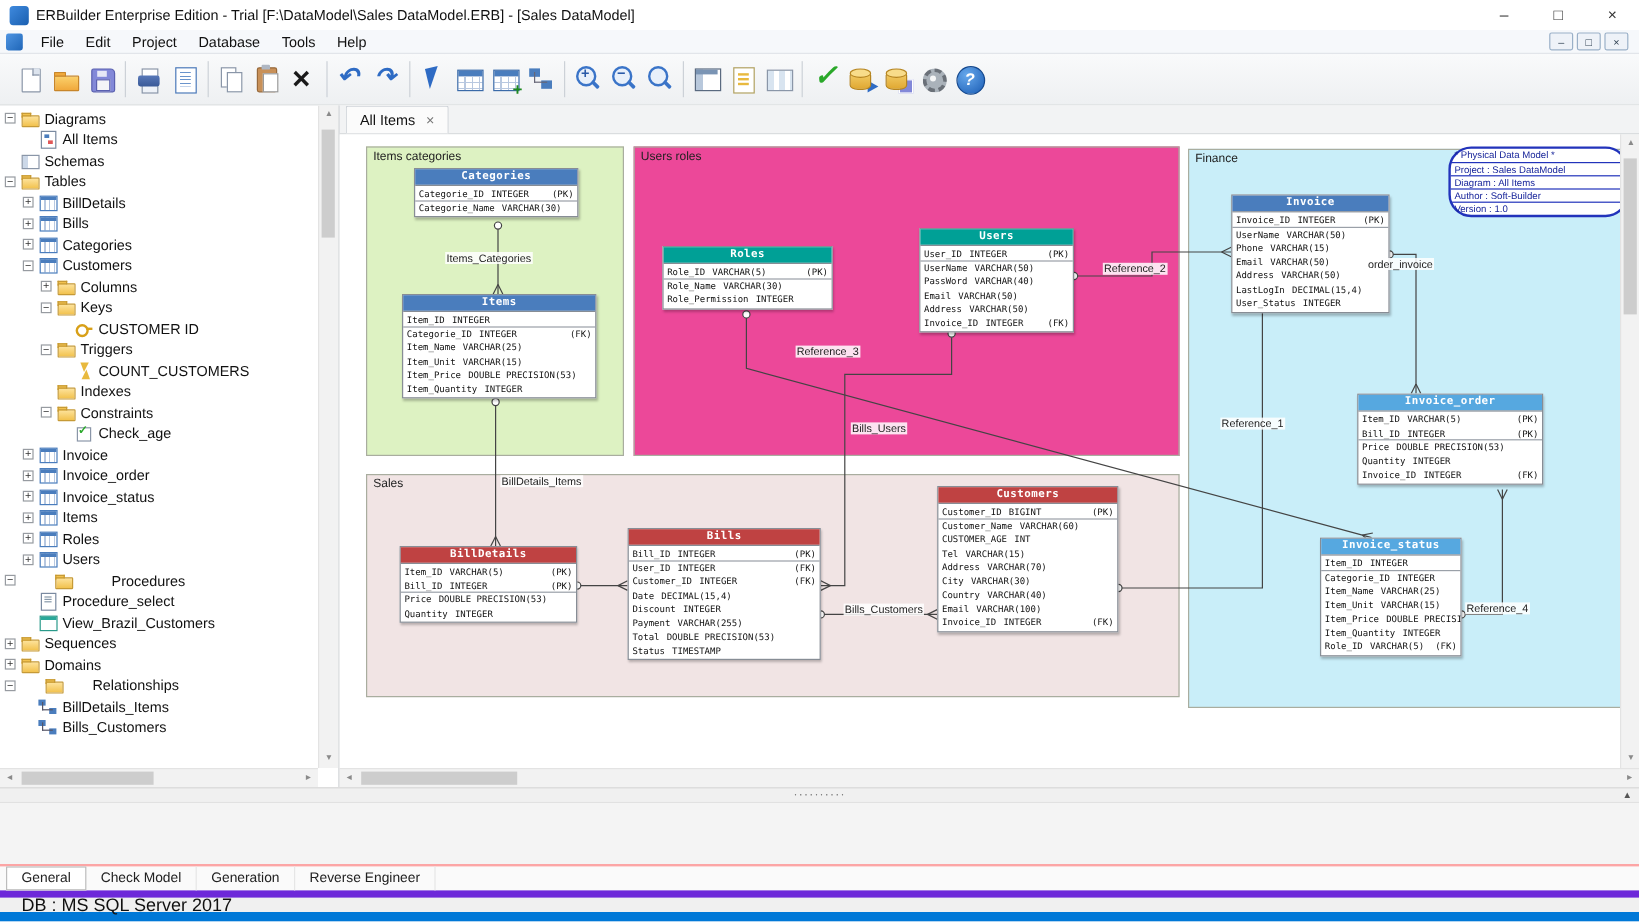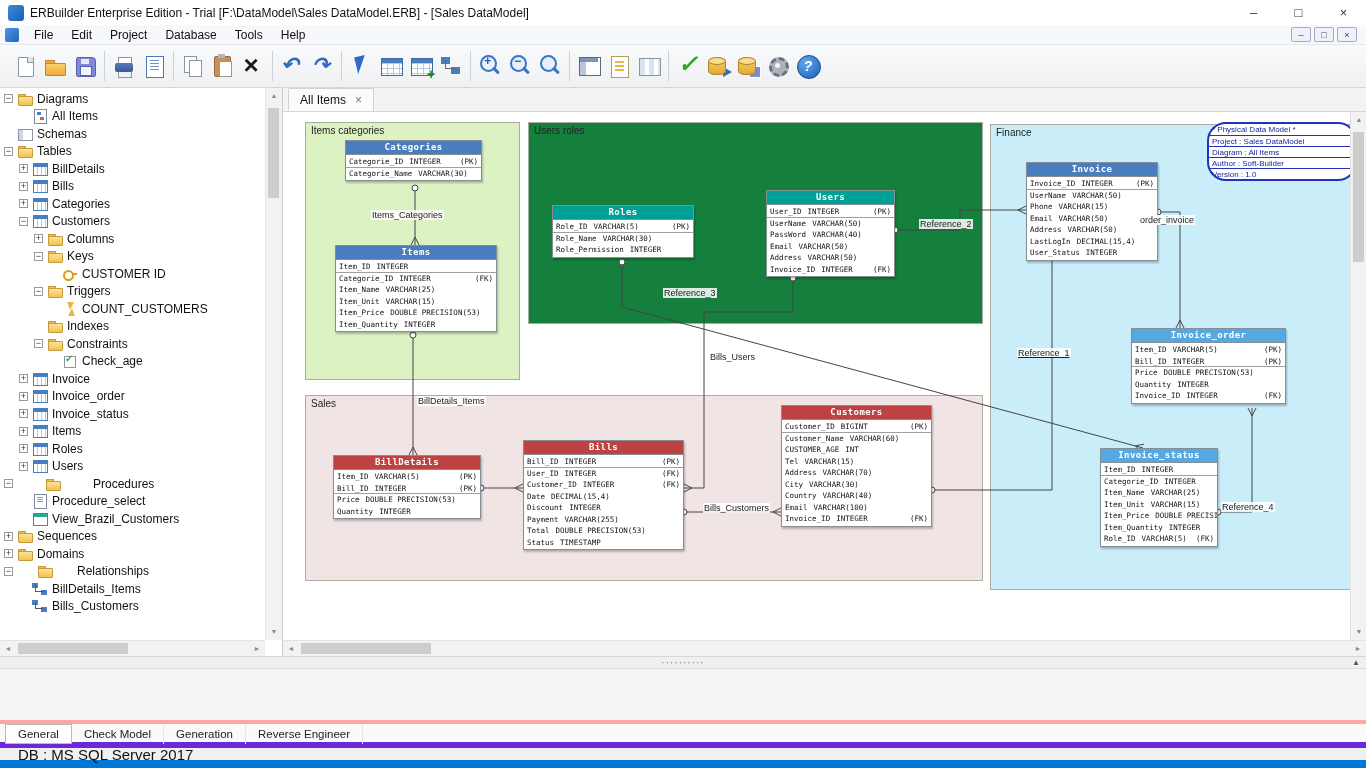--- a/index.html
+++ b/index.html
@@ -132,21 +132,21 @@
 .drow.divider{border-bottom:1px solid #9aa0a8}
 .rel-label{position:absolute;font-size:9px;background:rgba(255,255,255,.85);padding:0 1px;color:#222;z-index:4;white-space:nowrap}
 .infobox{position:absolute;border:2px solid #2233bb;background:#fff;font-size:8px;color:#18259a;z-index:3}
 .iline{padding:0 3px;height:11px;line-height:11px;border-top:1px solid #2233bb;white-space:nowrap;overflow:hidden}
 .iline:first-child{border-top:none}
 
 
 .splitter{height:12px;background:#f0f0f0;border-top:1px solid #d8d8d8;display:flex;align-items:center;justify-content:center;color:#777;font-size:10px;letter-spacing:1px;position:relative}
 .collapse{position:absolute;right:5px;top:1px;font-size:8px;color:#555}
 .output{height:52px;background:#f4f4f4;border-top:1px solid #ddd}
-.btabs{height:22px;background:#fafafa;border-top:4px solid #fca5a5;display:flex;padding-left:5px}
+.btabs{height:22px;background:#fafafa;border-top:2px solid #fca5a5;display:flex;align-items:center;padding-left:5px}
 .btab{padding:0 12px;height:20px;display:flex;align-items:center;font-size:11.5px;color:#222;border-right:1px solid #e6e6e6}
 .btab.active{background:#fff;border:1px solid #bcbcbc}
 .statusbar{height:18px;background:#f0f0f0;border-top:6px solid #6d28d9;display:flex;align-items:center;padding-left:18px;font-size:15px}
 .bluebar{height:8px;background:#0078d7}
 </style>
 </head>
 <body>
 
 <div class="titlebar">
   <span class="appicon"></span>
@@ -397,21 +397,21 @@
       <div class="dtab">
         <span>All Items</span>
         <span class="tclose">×</span>
       </div>
     </div>
     <div class="canvasrow">
       <div class="canvas" id="canvas">
           <div class="region" style="left: 22px; top: 10px; width: 215px; height: 258px; background: rgb(221, 242, 194);">
             <span class="region-label">Items categories</span>
           </div>
-          <div class="region" style="left: 245px; top: 10px; width: 455px; height: 202px; background: #15803d; text-align: center;">
+          <div class="region" style="left: 245px; top: 10px; width: 455px; height: 258px; background: #ec4899; text-align: center;">
             <span class="region-label">Users roles</span>
           </div>
           <div class="region" style="left: 707px; top: 12px; width: 382px; height: 466px; background: rgb(201, 238, 249);">
             <span class="region-label">Finance</span>
           </div>
           <div class="region" style="left: 22px; top: 283px; width: 678px; height: 186px; background: rgb(241, 228, 228);">
             <span class="region-label">Sales</span>
           </div>
           <svg width="1069" height="533" class="relsvg">
             <polyline points="132,76 132,133" fill="none" stroke="#444" stroke-width="1"></polyline>
@@ -453,21 +453,21 @@
             <polyline points="401,400 498,400" fill="none" stroke="#444" stroke-width="1"></polyline>
             <circle cx="401" cy="400" r="3" fill="#fff" stroke="#444"></circle>
             <line x1="490" y1="400" x2="498" y2="404" stroke="#444" stroke-width="1"></line>
             <line x1="490" y1="400" x2="498" y2="396" stroke="#444" stroke-width="1"></line>
           </svg>
           <div class="rel-label" style="left: 88px; top: 98px;">Items_Categories</div>
           <div class="rel-label" style="left: 380px; top: 176px;">Reference_3</div>
           <div class="rel-label" style="left: 426px; top: 240px;">Bills_Users</div>
           <div class="rel-label" style="left: 636px; top: 107px;">Reference_2</div>
           <div class="rel-label" style="left: 856px; top: 103px;">order_invoice</div>
-          <div class="rel-label" style="left: 734px; top: 236px; text-decoration: underline;">Reference_1</div>
+          <div class="rel-label" style="left: 734px; top: 236px;">Reference_1</div>
           <div class="rel-label" style="left: 938px; top: 390px;">Reference_4</div>
           <div class="rel-label" style="left: 134px; top: 284px;">BillDetails_Items</div>
           <div class="rel-label" style="left: 420px; top: 391px;">Bills_Customers</div>
           <div class="dtable" style="left: 62px; top: 28px; width: 137px;">
             <div class="dtable-header" style="background: rgb(74, 125, 189);">Categories</div>
             <div class="dtable-body">
               <div class="drow divider">
                 <span class="n">Categorie_ID</span>
                 <span class="t">INTEGER</span>
                 <span class="k">(PK)</span>

